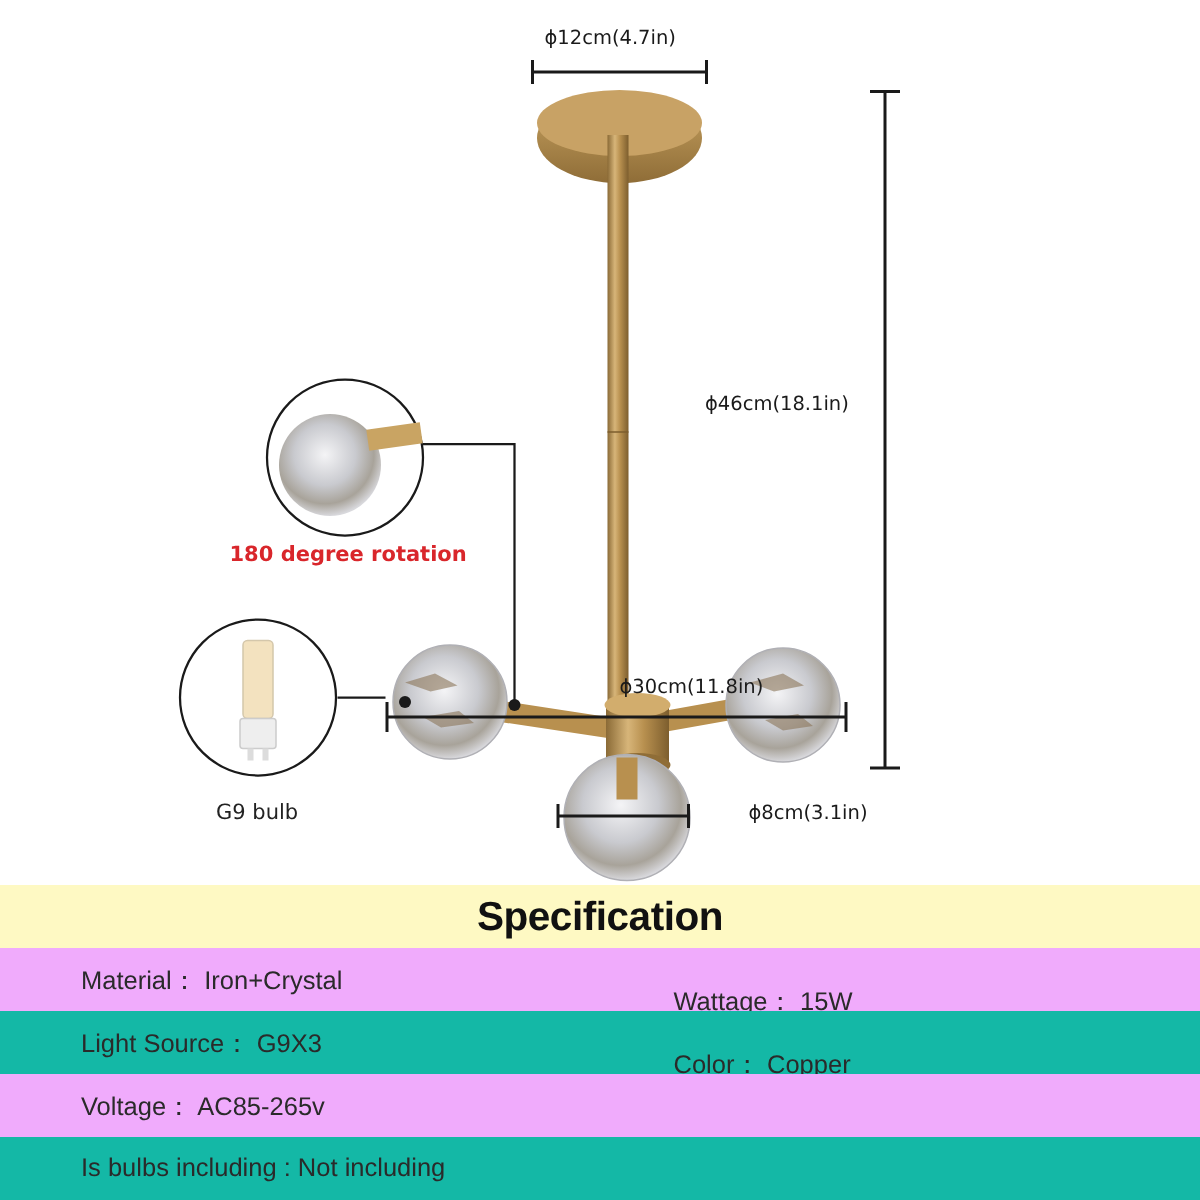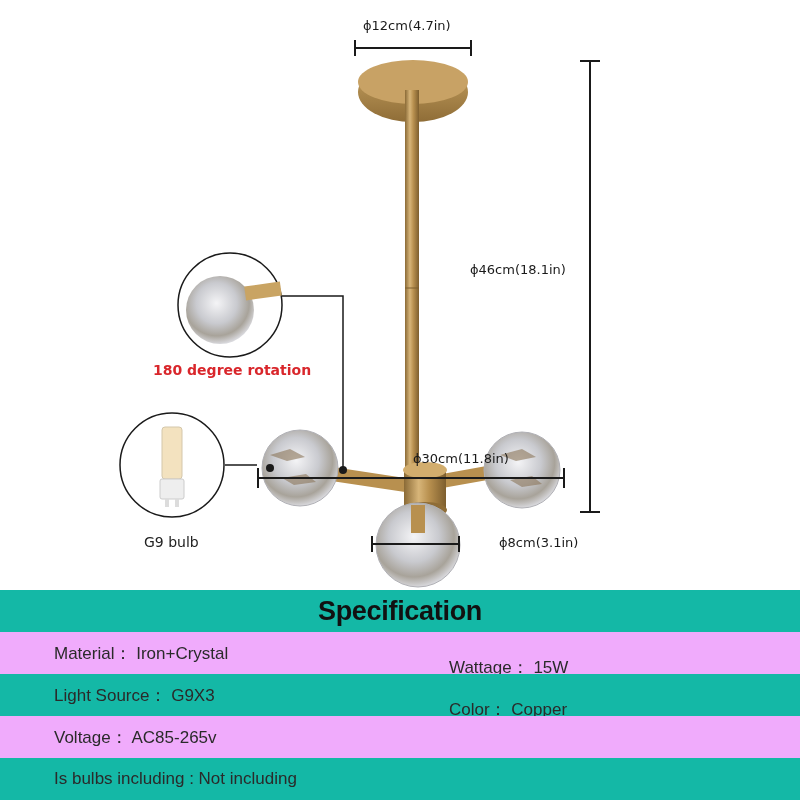--- a/index.html
+++ b/index.html
@@ -15,21 +15,21 @@
       font-size: 13px; color: #1a1a1a; white-space: nowrap;
     }
     .callout-label {
       position: absolute; font-family: "DejaVu Sans", sans-serif; white-space: nowrap;
     }
     .rotation-label { color: #d9262b; font-weight: bold; font-size: 14px; }
     .bulb-label { color: #222; font-size: 14px; }
 
     .spec { position: absolute; left: 0; top: 590px; width: 800px; height: 210px; }
     .spec-title {
-      height: 42px; background: #14b8a6; text-align: center;
+      height: 42px; background: #fef9c3; text-align: center;
       font-weight: bold; font-size: 27px; line-height: 42px; color: #111;
       letter-spacing: -0.3px;
     }
     .spec-row { height: 42px; display: flex; align-items: center; font-size: 17px; color: #2a2a2a; }
     .spec-row.light { background: #f0abfc; }
     .spec-row.dark { background: #14b8a6; text-decoration: underline; }
     .spec-cell { position: absolute; }
     .spec-row { position: relative; }
     .spec-cell.left { left: 54px; }
     .spec-cell.right { left: 449px; margin-top: 28px; }

